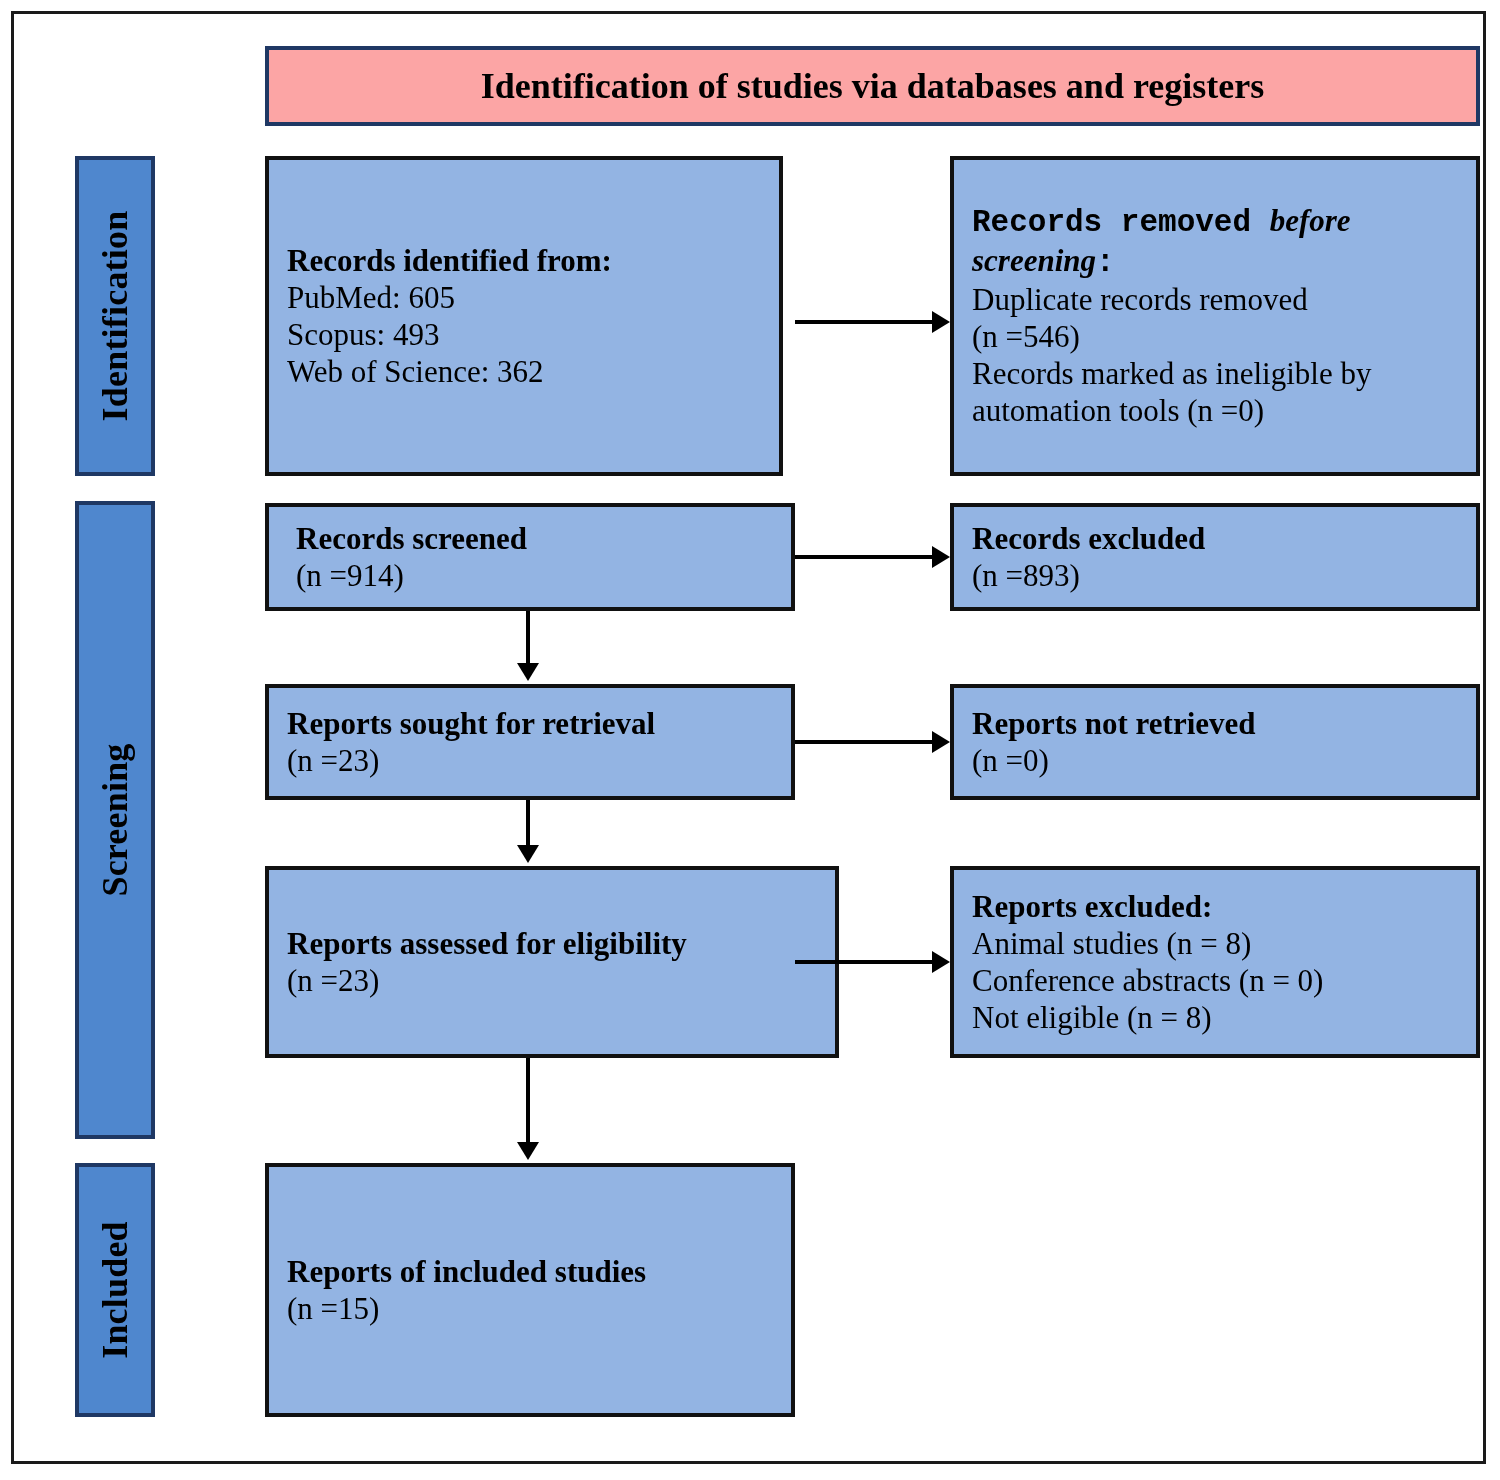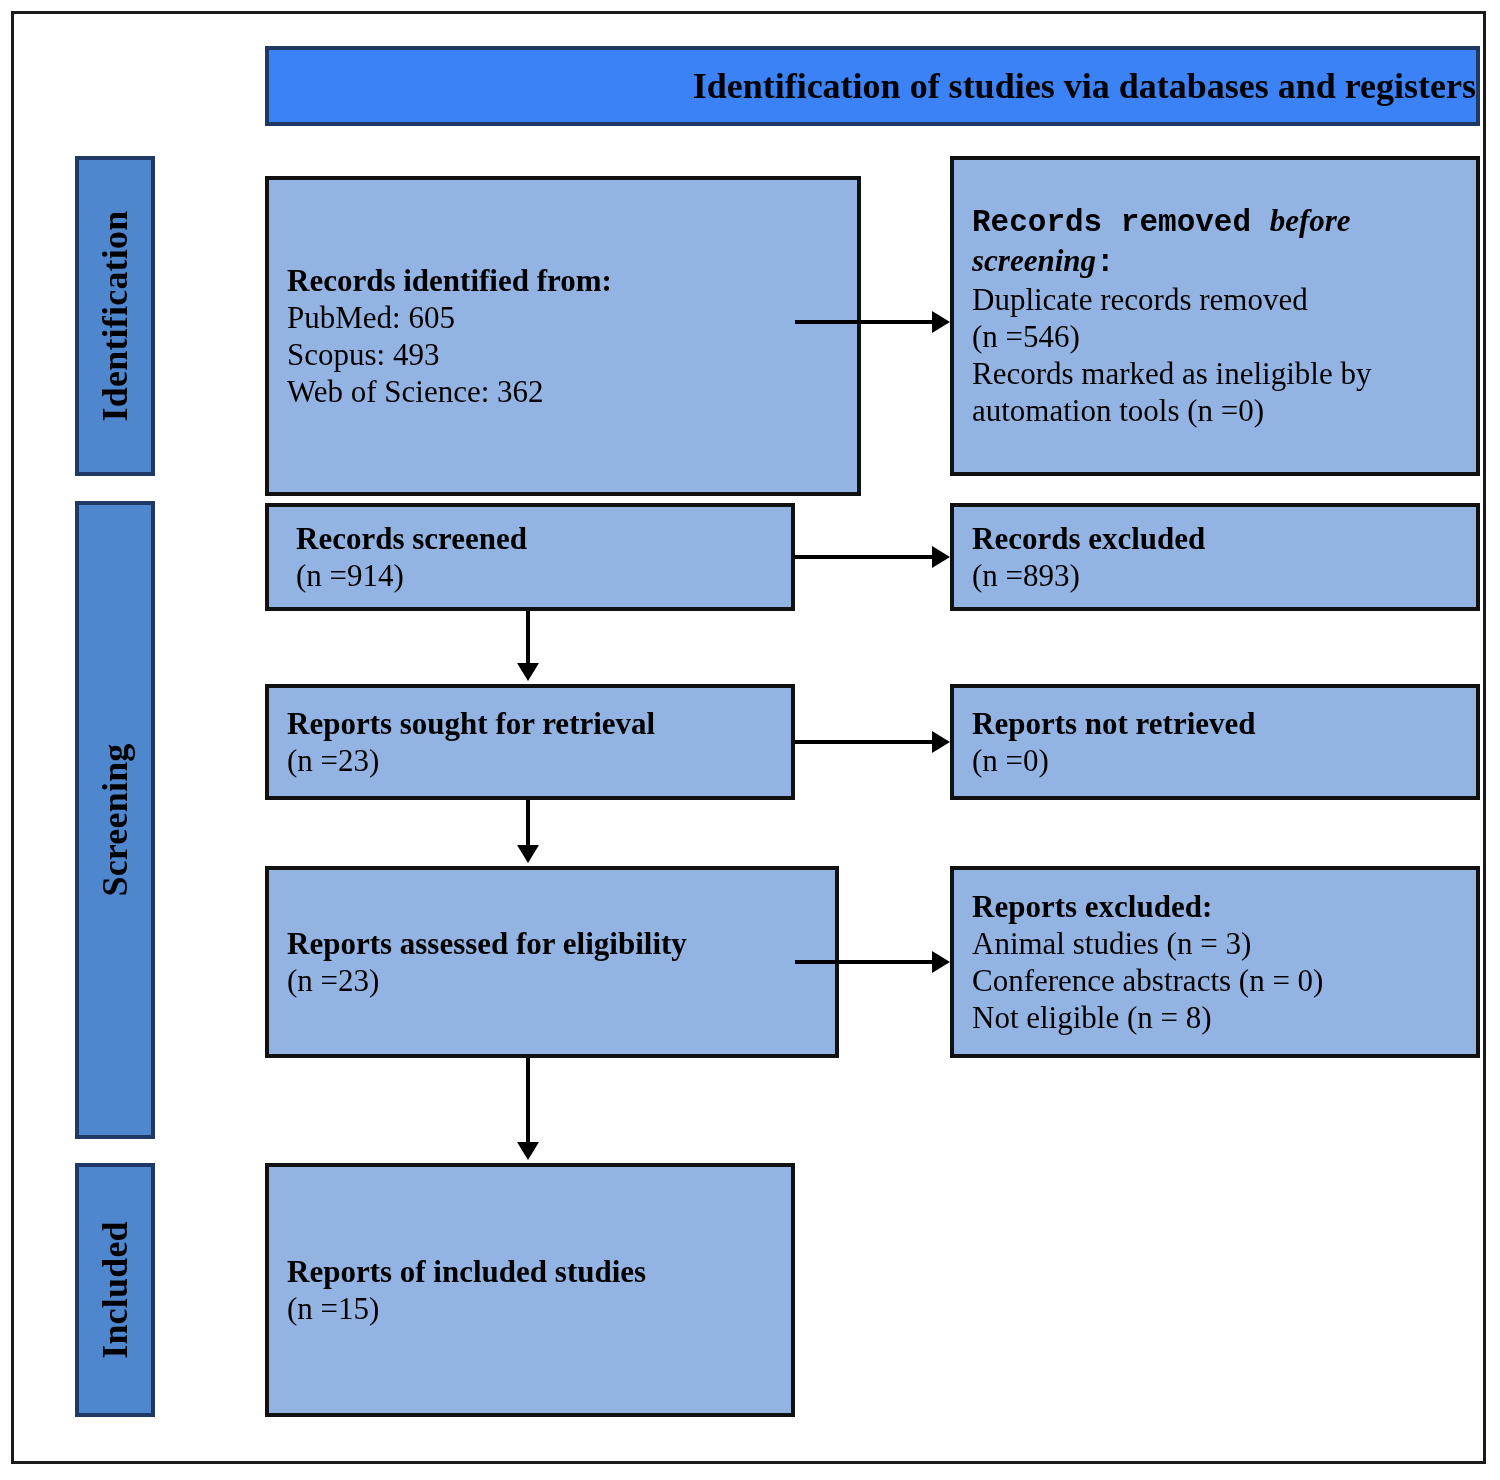--- a/index.html
+++ b/index.html
@@ -66,26 +66,26 @@
     line-height: 1.20;
     color: #000000;
     white-space: nowrap;
   }
   .node .line.wrap { white-space: normal; }
   .node .line.b { font-weight: 700; }
 
   
   .banner {
     position: absolute;
-    background: #3b82f6;
+    background: #fca5a5;
     border: 4px solid #1F3864;
     box-sizing: border-box;
     display: flex;
     align-items: center;
-    justify-content: flex-end;
+    justify-content: center;
   }
   .banner .banner-text {
     font-size: 36px;
     font-weight: 700;
     color: #000000;
     text-align: center;
   }
 
   
   .conn-h {
@@ -132,21 +132,21 @@
   </div>
 
   <div class="phase-bar" style="left:75px; top:501px; width:80px; height:638px;">
     <span class="phase-label">Screening</span>
   </div>
 
   <div class="phase-bar" style="left:75px; top:1163px; width:80px; height:254px;">
     <span class="phase-label">Included</span>
   </div>
 
-  <div class="node" style="left:265px; top:156px; width:596px; height:320px;margin-top:20px;">
+  <div class="node" style="left:265px; top:156px; width:518px; height:320px;">
     <div class="line b">Records identified from:</div>
     <div class="line">PubMed: 605</div>
     <div class="line">Scopus: 493</div>
     <div class="line">Web of Science: 362</div>
   </div>
 
   <div class="node" style="left:950px; top:156px; width:530px; height:320px;">
     <div class="line wrap">
       <span class="b-inline">Records removed </span><span class="bi-inline">before screening</span><span class="b-inline">:</span>
     </div>
@@ -176,21 +176,21 @@
     <div class="line">(n =0)</div>
   </div>
 
   <div class="node" style="left:265px; top:866px; width:574px; height:192px;">
     <div class="line b">Reports assessed for eligibility</div>
     <div class="line">(n =23)</div>
   </div>
 
   <div class="node" style="left:950px; top:866px; width:530px; height:192px;">
     <div class="line b">Reports excluded:</div>
-    <div class="line">Animal studies (n = 3)</div>
+    <div class="line">Animal studies (n = 8)</div>
     <div class="line">Conference abstracts (n = 0)</div>
     <div class="line">Not eligible (n = 8)</div>
   </div>
 
   <div class="node" style="left:265px; top:1163px; width:530px; height:254px;">
     <div class="line b">Reports of included studies</div>
     <div class="line">(n =15)</div>
   </div>
 
   <div class="conn-h" style="left:795px; top:320px; width:137px;"></div>

